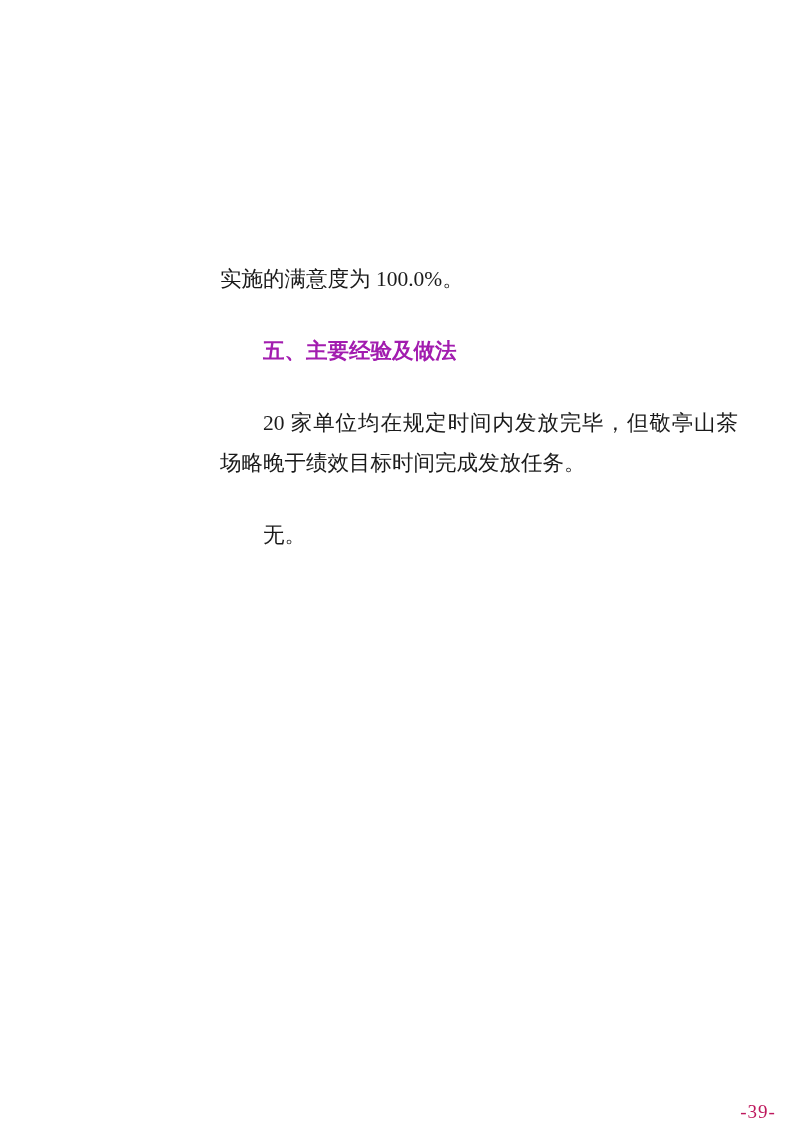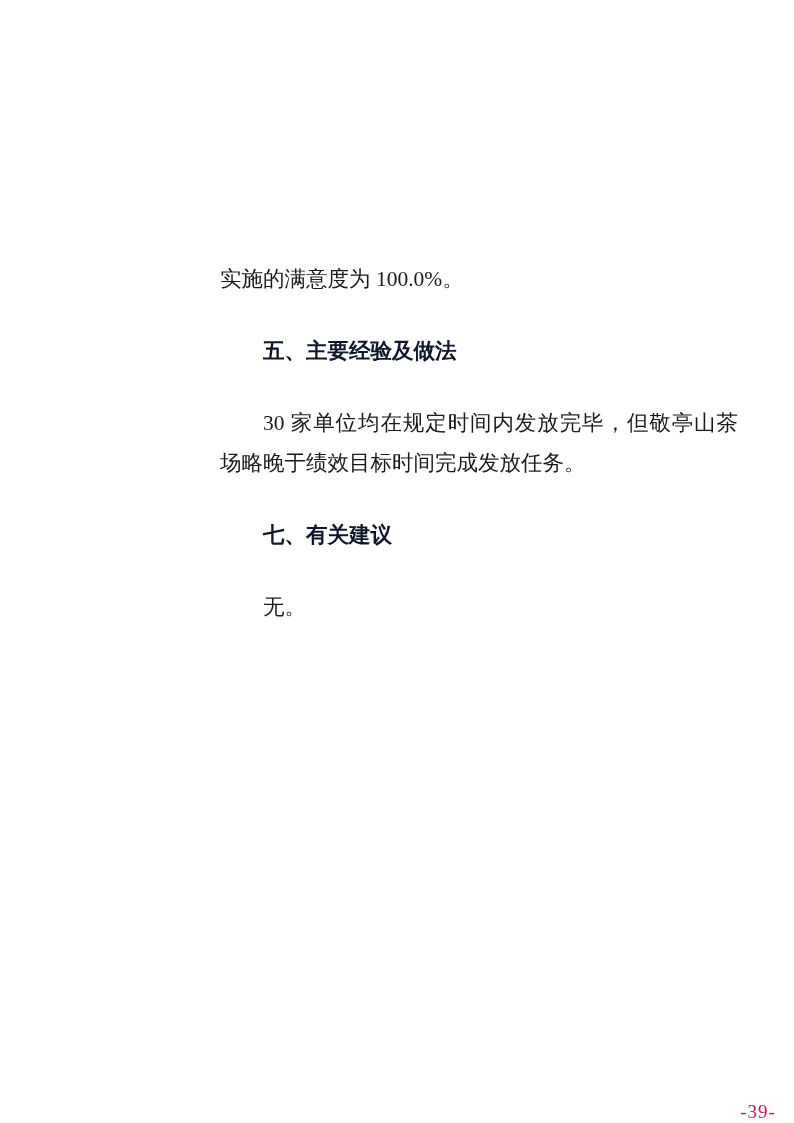--- a/index.html
+++ b/index.html
@@ -33,21 +33,21 @@
   }
   .para.no-indent {
     text-indent: 0;
   }
   .sec-heading {
     font-family: "Liberation Sans", "DejaVu Sans", sans-serif;
     font-weight: bold;
     text-indent: 2em;
     font-size: 21.5px;
     line-height: 40px;
-    color: #0f172a;
+    color: #a21caf;
   }
   .page-number {
     position: absolute;
     left: 648px;
     top: 1012px;
     width: 60px;
     font-family: "Liberation Serif", "DejaVu Serif", serif;
     font-size: 19px;
     line-height: 24px;
     color: #be185d;
@@ -59,23 +59,22 @@
 <body>
 
 <div class="page">
 
   <div class="text-block">
 
     <p class="para no-indent">实施的满意度为 100.0%。</p>
 
     <h2 class="sec-heading">五、主要经验及做法</h2>
 
-    <p class="para">30 家单位均在规定时间内发放完毕，但敬亭山茶场略晚于绩效目标时间完成发放任务。</p>
+    <p class="para">20 家单位均在规定时间内发放完毕，但敬亭山茶场略晚于绩效目标时间完成发放任务。</p>
 
-    <h2 class="sec-heading">七、有关建议</h2>
 
     <p class="para">无。</p>
 
   </div>
 
   <div class="page-number">-39-</div>
 
 </div>
 
 </body></html>

